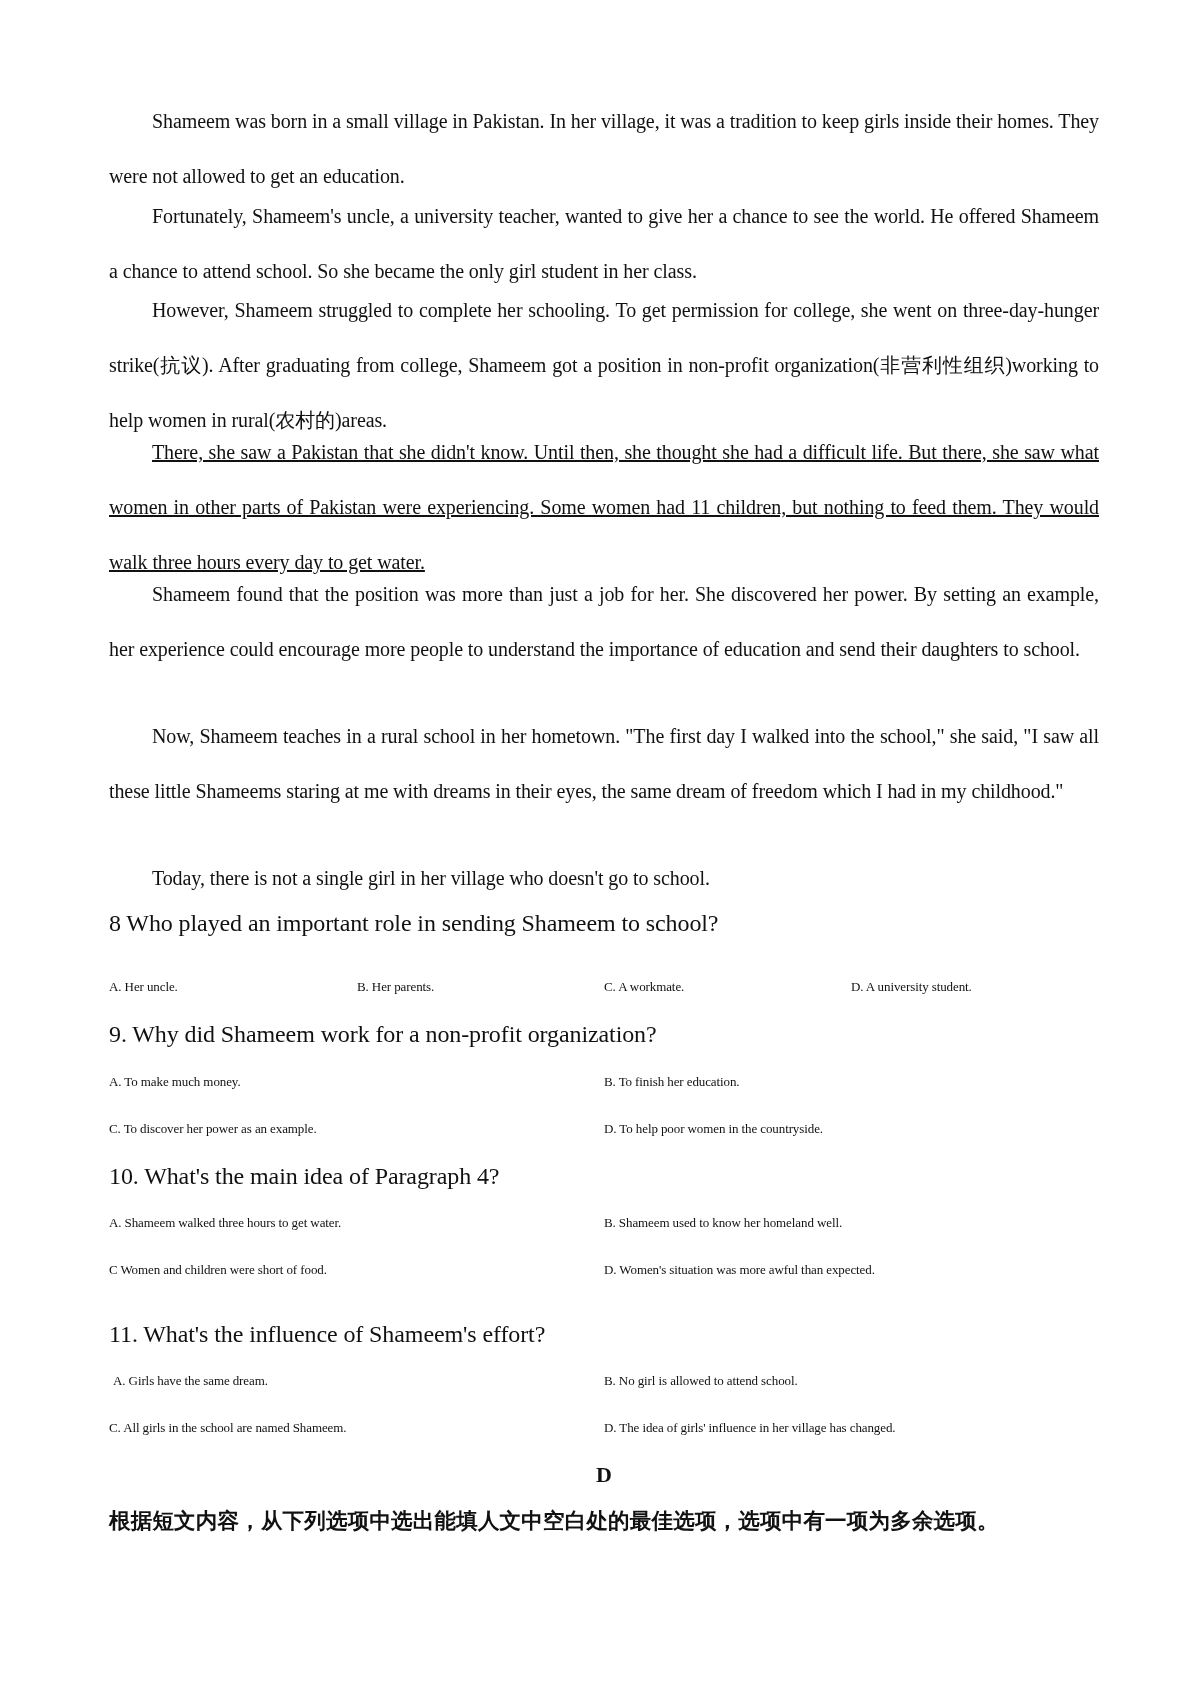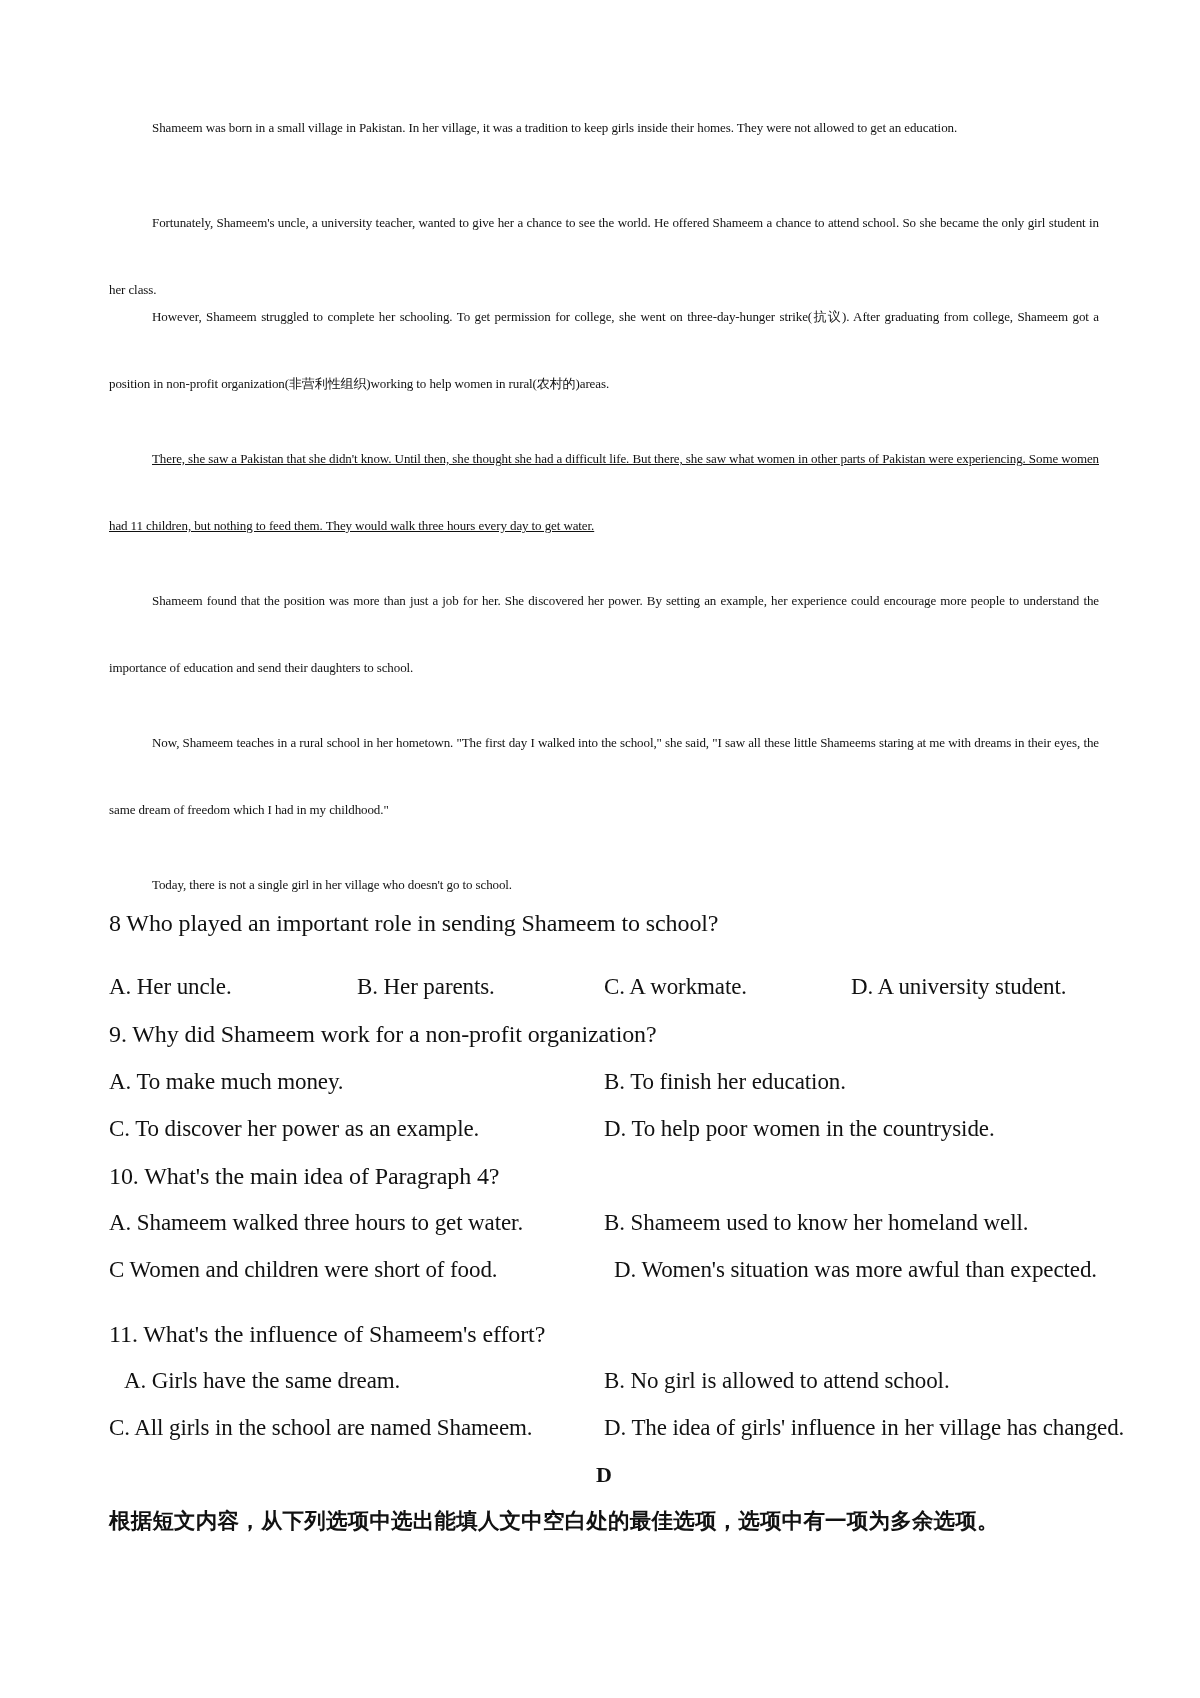--- a/index.html
+++ b/index.html
@@ -11,25 +11,25 @@
     .page {
       position: absolute; left: 109px; top: 0; width: 990px;
     }
     .line {
       position: absolute; left: 0; white-space: nowrap;
       font-size: 24px; line-height: 24px;
       letter-spacing: -0.1px;
     }
     .para-text {
       position: absolute; left: 0; width: 990px;
-      font-size: 13px; line-height: 67px;
+      font-size: 20px; line-height: 55px;
       text-indent: 43px; text-align: justify;
       letter-spacing: -0.1px;
     }
-    .opt { position: absolute; white-space: nowrap; font-size: 23px; line-height: 24px; letter-spacing: -0.1px; }
+    .opt { position: absolute; white-space: nowrap; font-size: 13px; line-height: 24px; letter-spacing: -0.1px; }
     .section-letter {
       position: absolute; left: 0; width: 990px; text-align: center;
       font-weight: bold; font-size: 22px; line-height: 24px;
     }
     .instruction {
       position: absolute; left: 0; width: 1000px; white-space: nowrap;
       font-family: "DejaVu Sans", sans-serif; font-weight: bold;
       font-size: 21.5px; line-height: 26px; letter-spacing: 0.2px;
     }
   </style>
@@ -55,24 +55,24 @@
   <div class="line" style="top:1022px;">9. Why did Shameem work for a non-profit organization?</div>
   <div class="opt" style="top:1070px; left:0;">A. To make much money.</div>
   <div class="opt" style="top:1070px; left:495px;">B. To finish her education.</div>
   <div class="opt" style="top:1117px; left:0;">C. To discover her power as an example.</div>
   <div class="opt" style="top:1117px; left:495px;">D. To help poor women in the countryside.</div>
 
   <div class="line" style="top:1164px;text-align:center;">10. What's the main idea of Paragraph 4?</div>
   <div class="opt" style="top:1211px; left:0;">A. Shameem walked three hours to get water.</div>
   <div class="opt" style="top:1211px; left:495px;">B. Shameem used to know her homeland well.</div>
   <div class="opt" style="top:1258px; left:0;">C   Women and children were short of food.</div>
-  <div class="opt" style="top:1258px; left:495px;margin-left:10px;">D. Women's situation was more awful than expected.</div>
+  <div class="opt" style="top:1258px; left:495px;">D. Women's situation was more awful than expected.</div>
 
   <div class="line" style="top:1322px;">11. What's the influence of Shameem's effort?</div>
-  <div class="opt" style="top:1369px; left:15px;">A. Girls have the same dream.</div>
+  <div class="opt" style="top:1369px; left:4px;">A. Girls have the same dream.</div>
   <div class="opt" style="top:1369px; left:495px;">B. No girl is allowed to attend school.</div>
   <div class="opt" style="top:1416px; left:0;">C. All girls in the school are named Shameem.</div>
   <div class="opt" style="top:1416px; left:495px;">D. The idea of girls' influence in her village has changed.</div>
 
   <div class="section-letter" style="top:1463px;">D</div>
   <div class="instruction" style="top:1508px;">根据短文内容，从下列选项中选出能填人文中空白处的最佳选项，选项中有一项为多余选项。</div>
 
 </div>
 
 </body></html>

